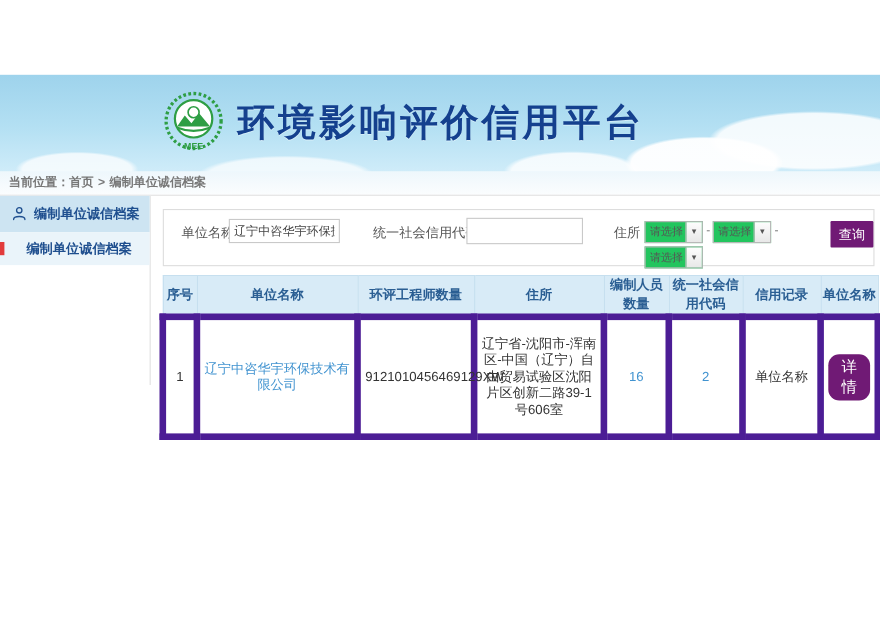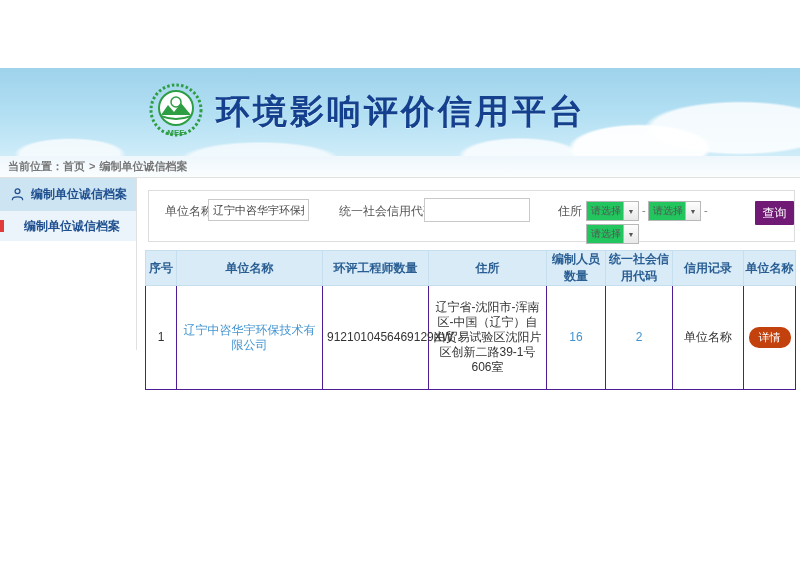--- a/index.html
+++ b/index.html
@@ -66,28 +66,28 @@
   .dash-2 { left:555px; top:13px; }
   .query-btn { position:absolute; left:606px; top:10px; width:39px; height:24px;
     background:#701a75; color:#fff; font-size:12px; border:none; border-radius:1px; cursor:pointer;
     font-family:inherit; }
 
   
   .results { position:absolute; left:145px; top:250px; width:650px; border-collapse:collapse;
     table-layout:fixed; }
   .results th { background:#d8ebf7; color:#2a5e93; font-size:12px; font-weight:bold;
     height:25px; border:1px solid #c6dfef; text-align:center; }
-  .results td { background:#fff; font-size:12px; color:#333; border:1px solid #4c1d95;
+  .results td { background:#fff; font-size:12px; color:#333; border:6px solid #4c1d95;
     text-align:center; height:48px; padding:14px 4px; line-height:15px; }
   .results col.c-idx{width:31px}.results col.c-name{width:146px}.results col.c-code{width:106px}
   .results col.c-addr{width:118px}.results col.c-staff{width:59px}.results col.c-eng{width:67px}
   .results col.c-status{width:71px}.results col.c-record{width:52px}
   td.link, a.cell-link { color:#4193d0; text-decoration:none; cursor:pointer; }
-  .detail-btn { background:#c2410c; color:#fff; border:none; border-radius:10px;
-    font-size:11px; padding:3px 10px; cursor:pointer; font-family:inherit; }
+  .detail-btn { background:#701a75; color:#fff; border:none; border-radius:10px;
+    font-size:14px; padding:3px 10px; cursor:pointer; font-family:inherit; }
 </style>
 </head>
 <body>
 
 <div class="page">
 
   <div class="header-band">
     <div class="header-inner">
       <svg class="logo" viewBox="0 0 56 60">
         <circle cx="28" cy="28" r="25" fill="none" stroke="#2e9e44" stroke-width="3" stroke-dasharray="2.5,2.2"></circle>

